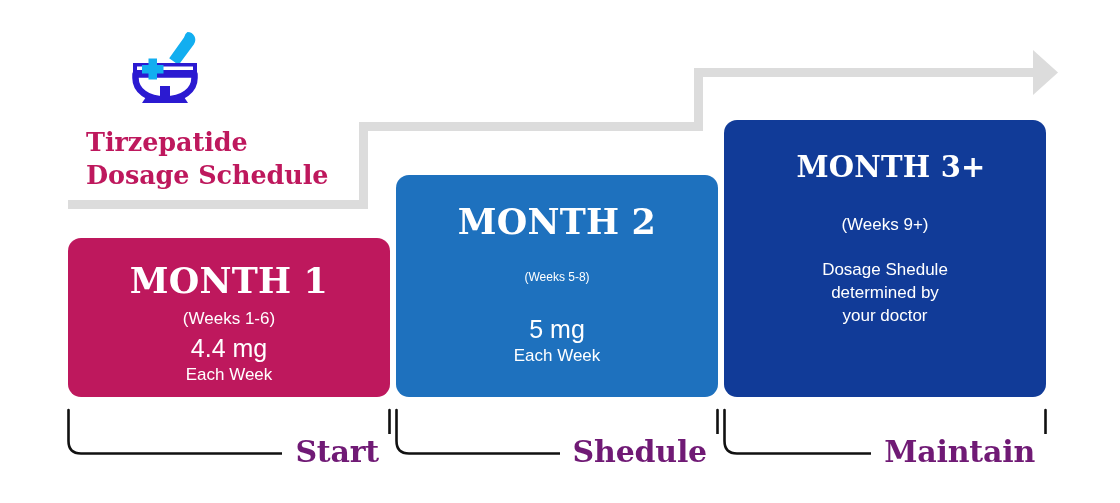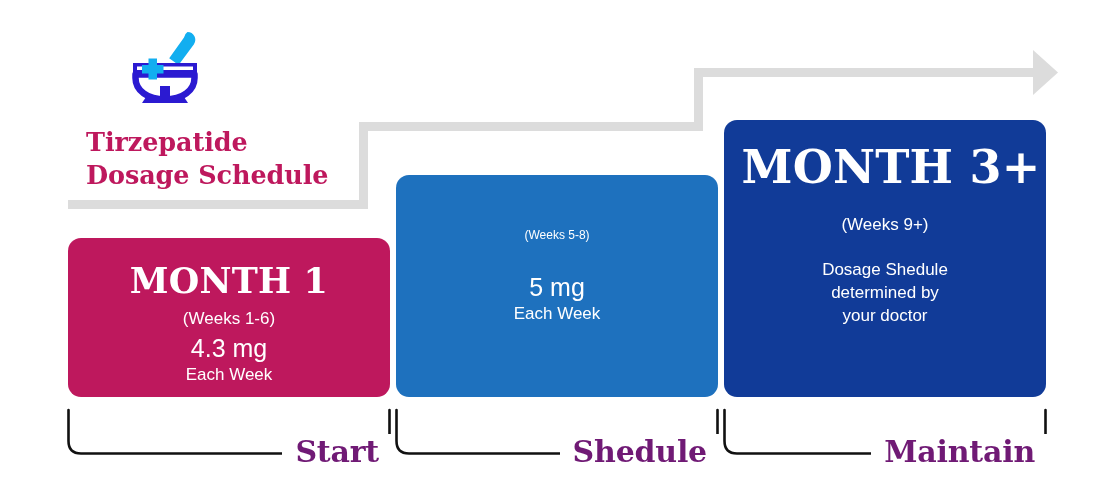--- a/index.html
+++ b/index.html
@@ -110,21 +110,21 @@
   #card-month-2 .card-weeks{font-size:12px;line-height:25px;margin-top:22px;}
   #card-month-2 .card-dose{font-size:25px;line-height:31px;margin-top:24px;}
   #card-month-2 .card-freq{font-size:17px;line-height:22px;}
 
   
   #card-month-3{
     left:724px;top:120px;width:322px;height:277px;
     background:#113b98;
     padding-top:26px;
   }
-  #card-month-3 .card-title{font-size:46px;line-height:42px;margin-left:12px;}
+  #card-month-3 .card-title{font-size:29px;line-height:42px;margin-left:12px;}
   #card-month-3 .card-weeks{font-size:17px;line-height:25px;margin-top:24px;}
   #card-month-3 .card-note{font-size:17px;margin-top:22px;}
 
   
   .phase{
     position:absolute;
     top:408px;
     height:82px;
   }
   .phase-bracket{
@@ -192,25 +192,26 @@
         <rect x="18" y="41" width="21.5" height="8.5" fill="#12aef0"></rect>
       </g>
     </svg>
     <h1 id="brand-title">Tirzepatide
 Dosage Schedule</h1>
   </div>
 
   <div id="card-month-1" class="card">
     <div class="card-title">MONTH 1</div>
     <div class="card-weeks">(Weeks 1-6)</div>
-    <div class="card-dose">4.3 mg</div>
+    <div class="card-dose">4.4 mg</div>
     <div class="card-freq">Each Week</div>
   </div>
 
   <div id="card-month-2" class="card">
+    <div class="card-title">MONTH 2</div>
     <div class="card-weeks">(Weeks 5-8)</div>
     <div class="card-dose">5 mg</div>
     <div class="card-freq">Each Week</div>
   </div>
 
   <div id="card-month-3" class="card">
     <div class="card-title">MONTH 3+</div>
     <div class="card-weeks">(Weeks 9+)</div>
     <div class="card-note">Dosage Shedule
 determined by

